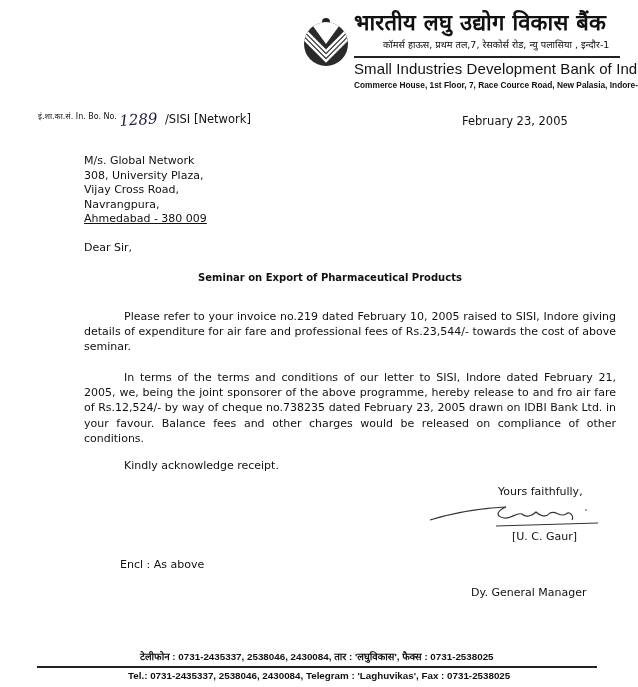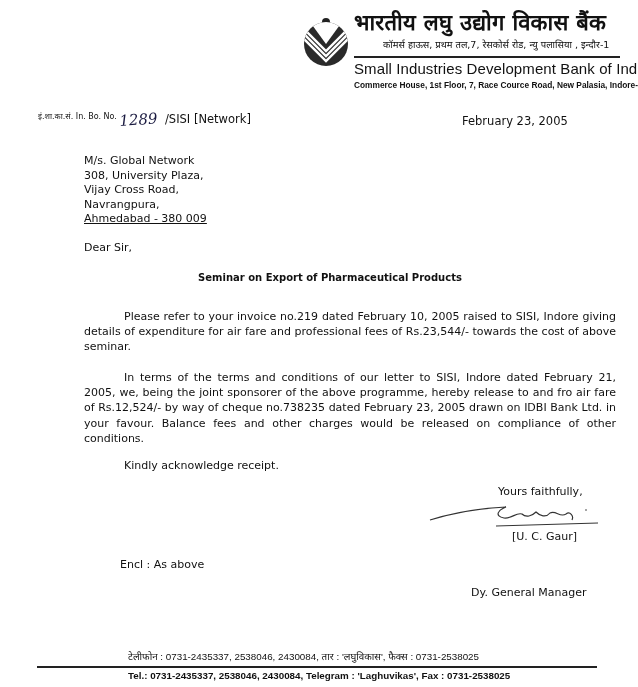--- a/index.html
+++ b/index.html
@@ -92,23 +92,23 @@
 
     .closing { left: 498px; top: 484px; }
     .signature { left: 426px; top: 500px; width: 180px; height: 30px; }
     .signer-name { left: 512px; top: 529px; }
     .signer-title { left: 471px; top: 545px; margin-top: 40px; }
 
     .encl { left: 84px; top: 557px; margin-left: 36px; }
 
     
     .foot-hindi {
-      left: 128px; top: 650px;
+      left: 140px; top: 650px;
       font-family: "Liberation Sans", sans-serif;
-      font-size: 9.8px; font-weight: normal; white-space: nowrap;
+      font-size: 9.8px; font-weight: bold; white-space: nowrap;
     }
     .foot-rule {
       left: 37px; top: 666px; width: 560px; height: 1.5px; background: #222;
     }
     .foot-eng {
       left: 128px; top: 670px;
       font-family: "Liberation Sans", sans-serif;
       font-size: 9.8px; font-weight: bold; white-space: nowrap;
     }
   </style>

